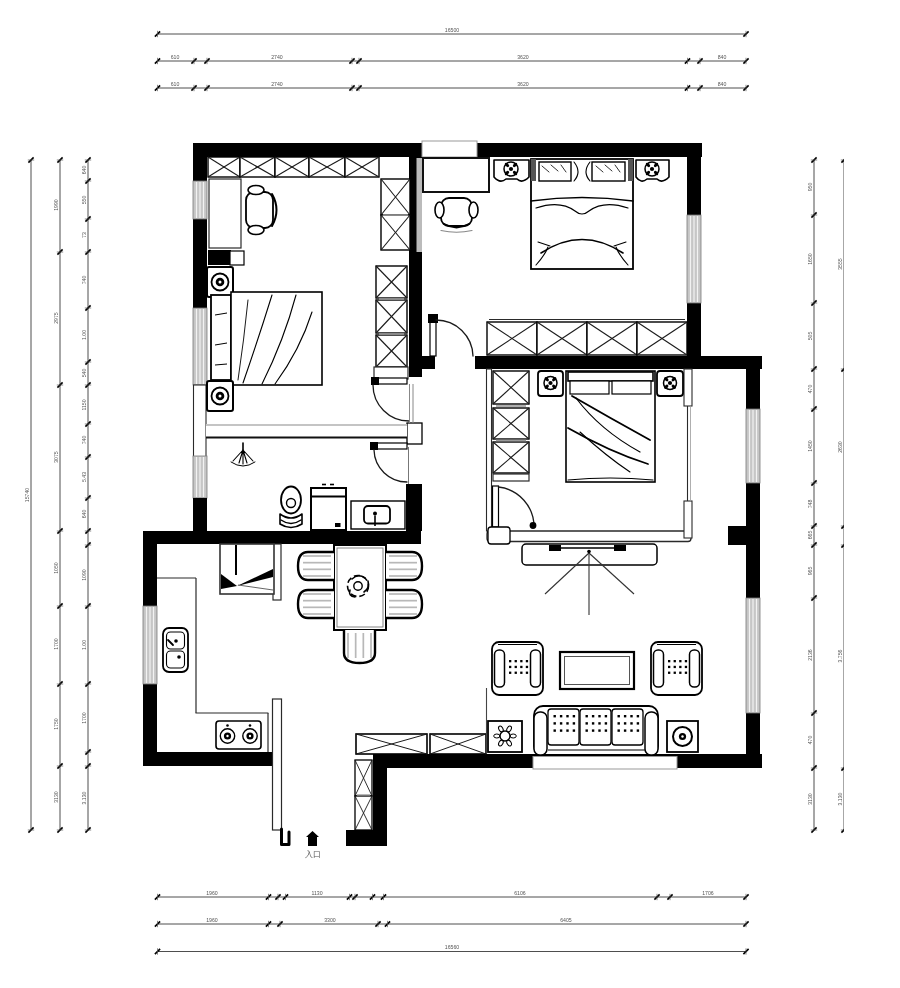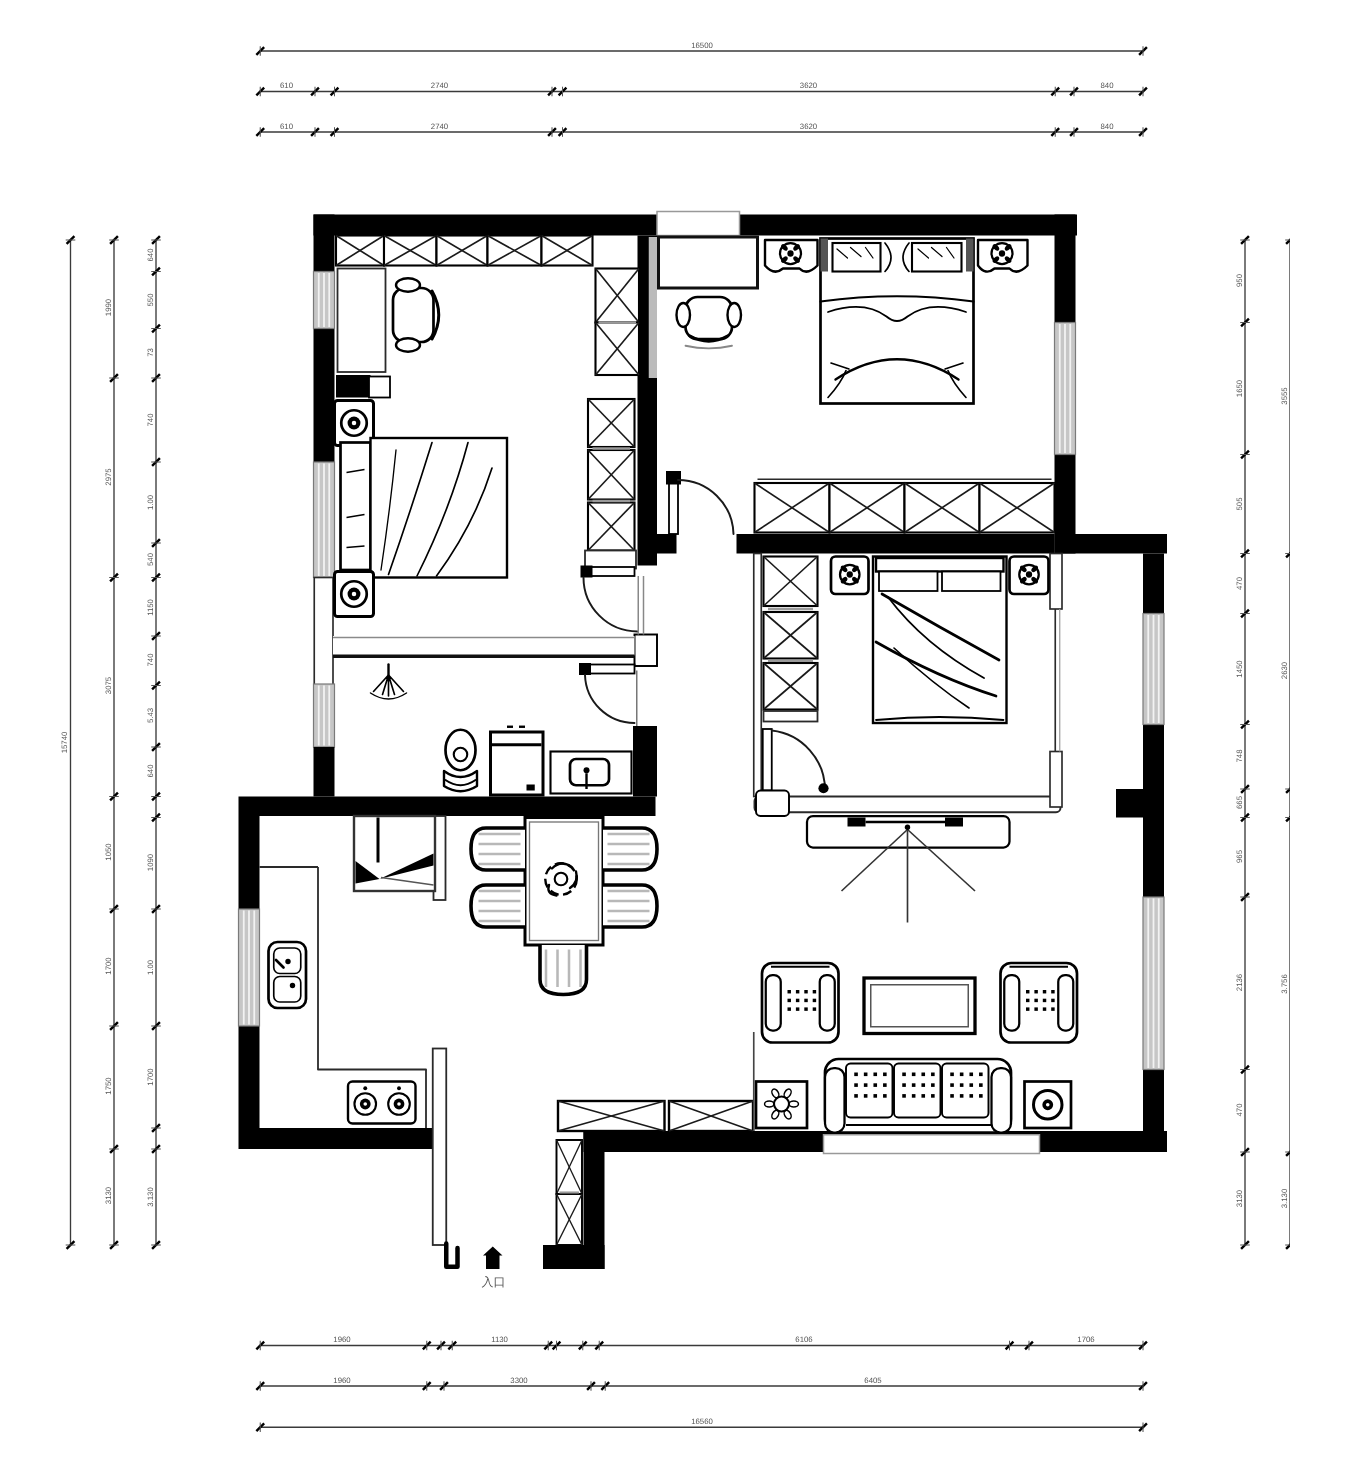--- a/index.html
+++ b/index.html
@@ -1,17 +1,17 @@
 <!DOCTYPE html>
 <html><head>
 <meta charset="utf-8">
 <title>Floor Plan</title>
 <style>
   html,body { margin:0; padding:0; background:#fff; font-family:"Liberation Sans", sans-serif; }
-  .page { width:844px; height:988px; position:relative; overflow:hidden;padding-left:16px; }
+  .page { width:844px; height:988px; position:relative; overflow:hidden; }
 </style>
 </head>
 <body>
 <div class="page">
 <svg width="900" height="988" viewBox="0 0 900 988" shape-rendering="geometricPrecision">
       <rect x="0" y="0" width="900" height="988" fill="#ffffff"></rect>
 <g>
         <rect x="207" y="157" width="202" height="267" fill="none"></rect>
       </g>
 

